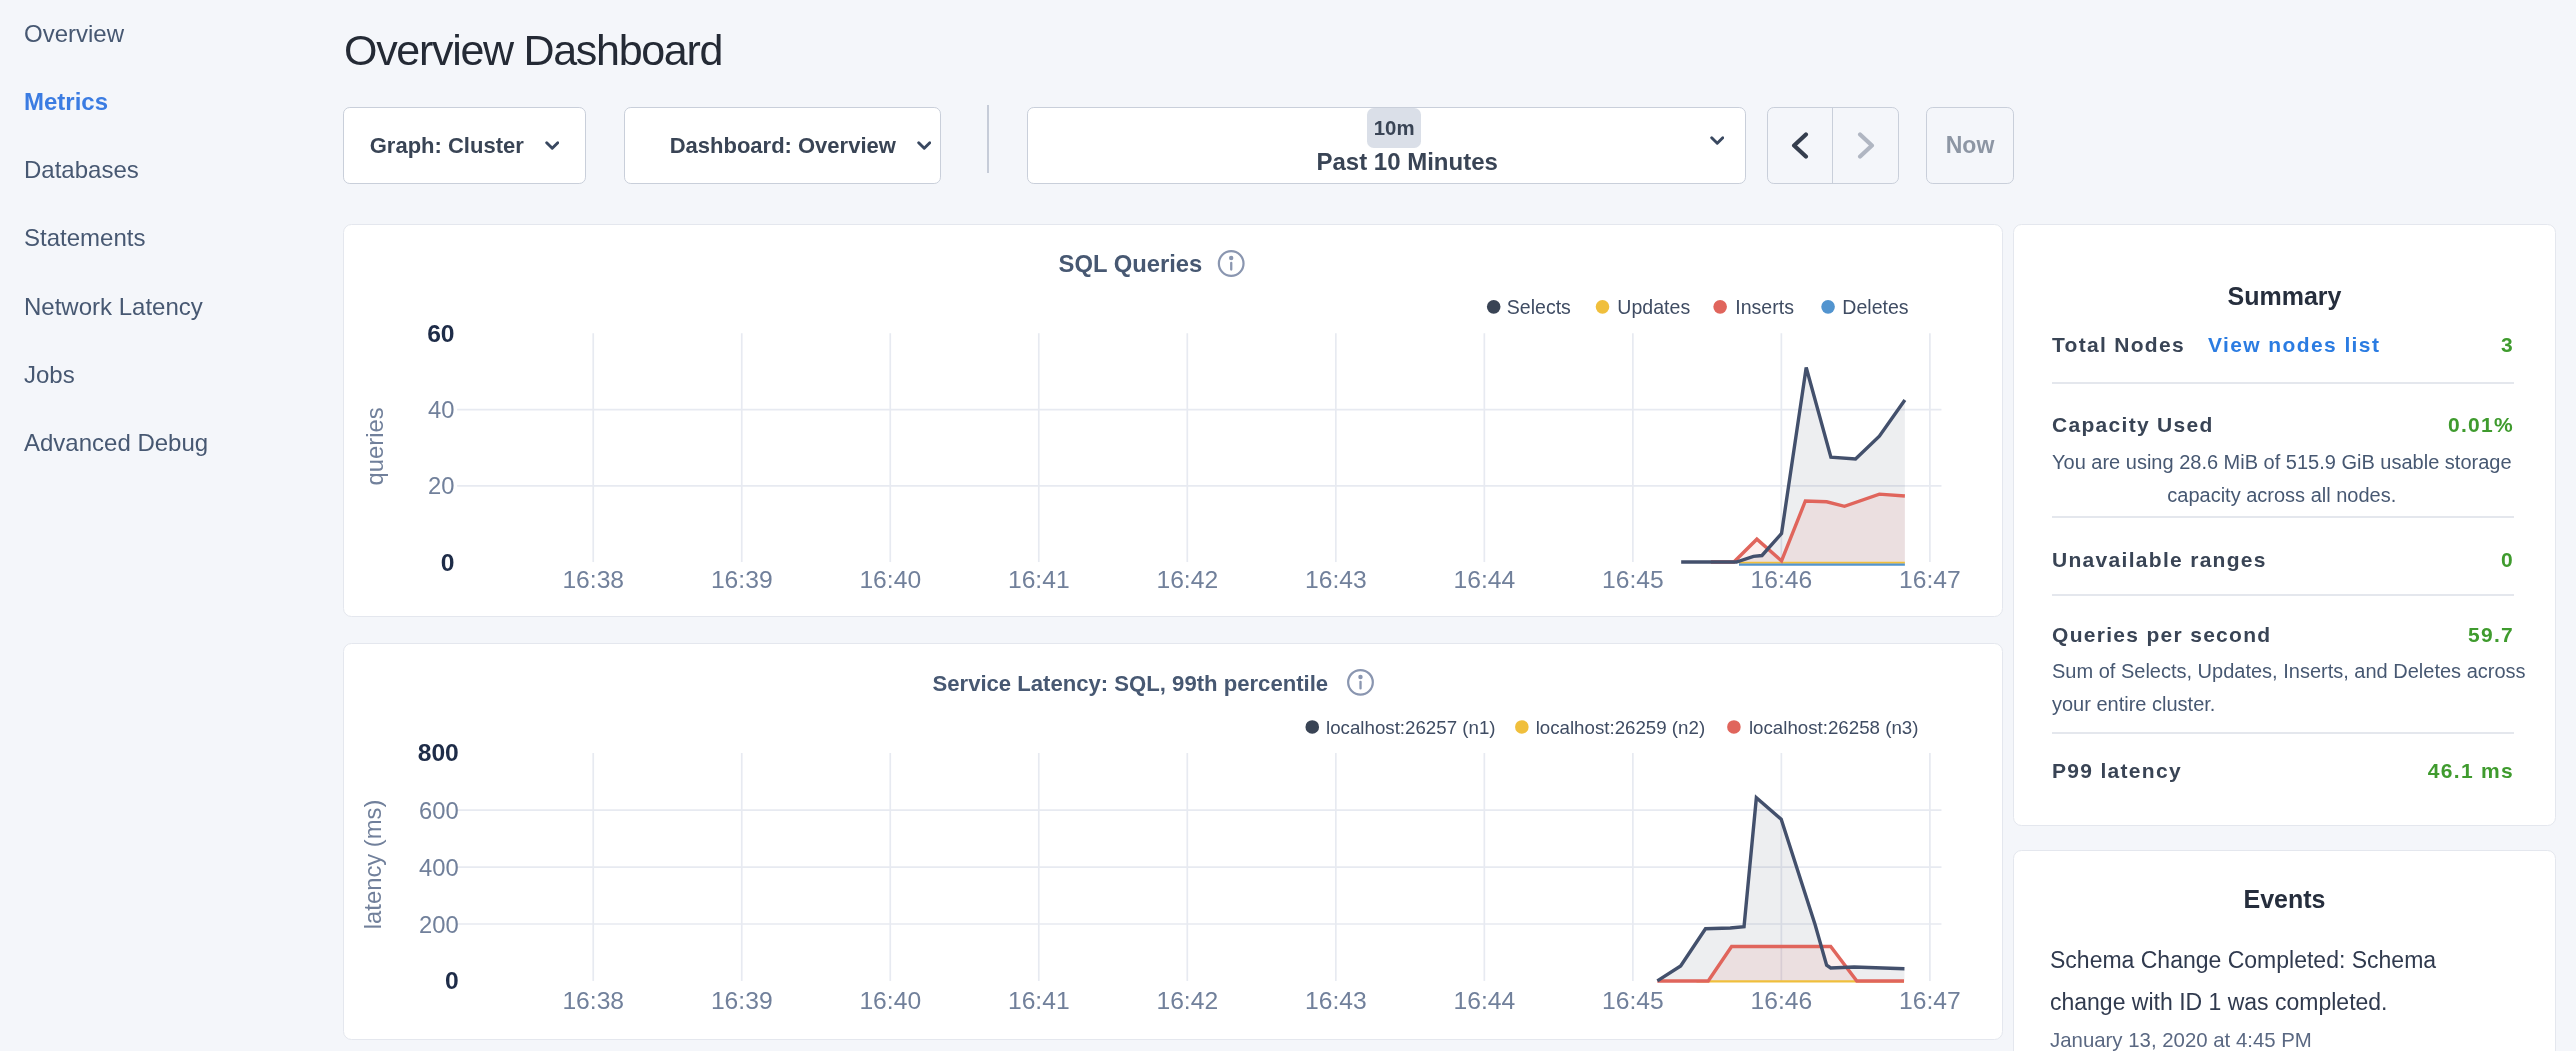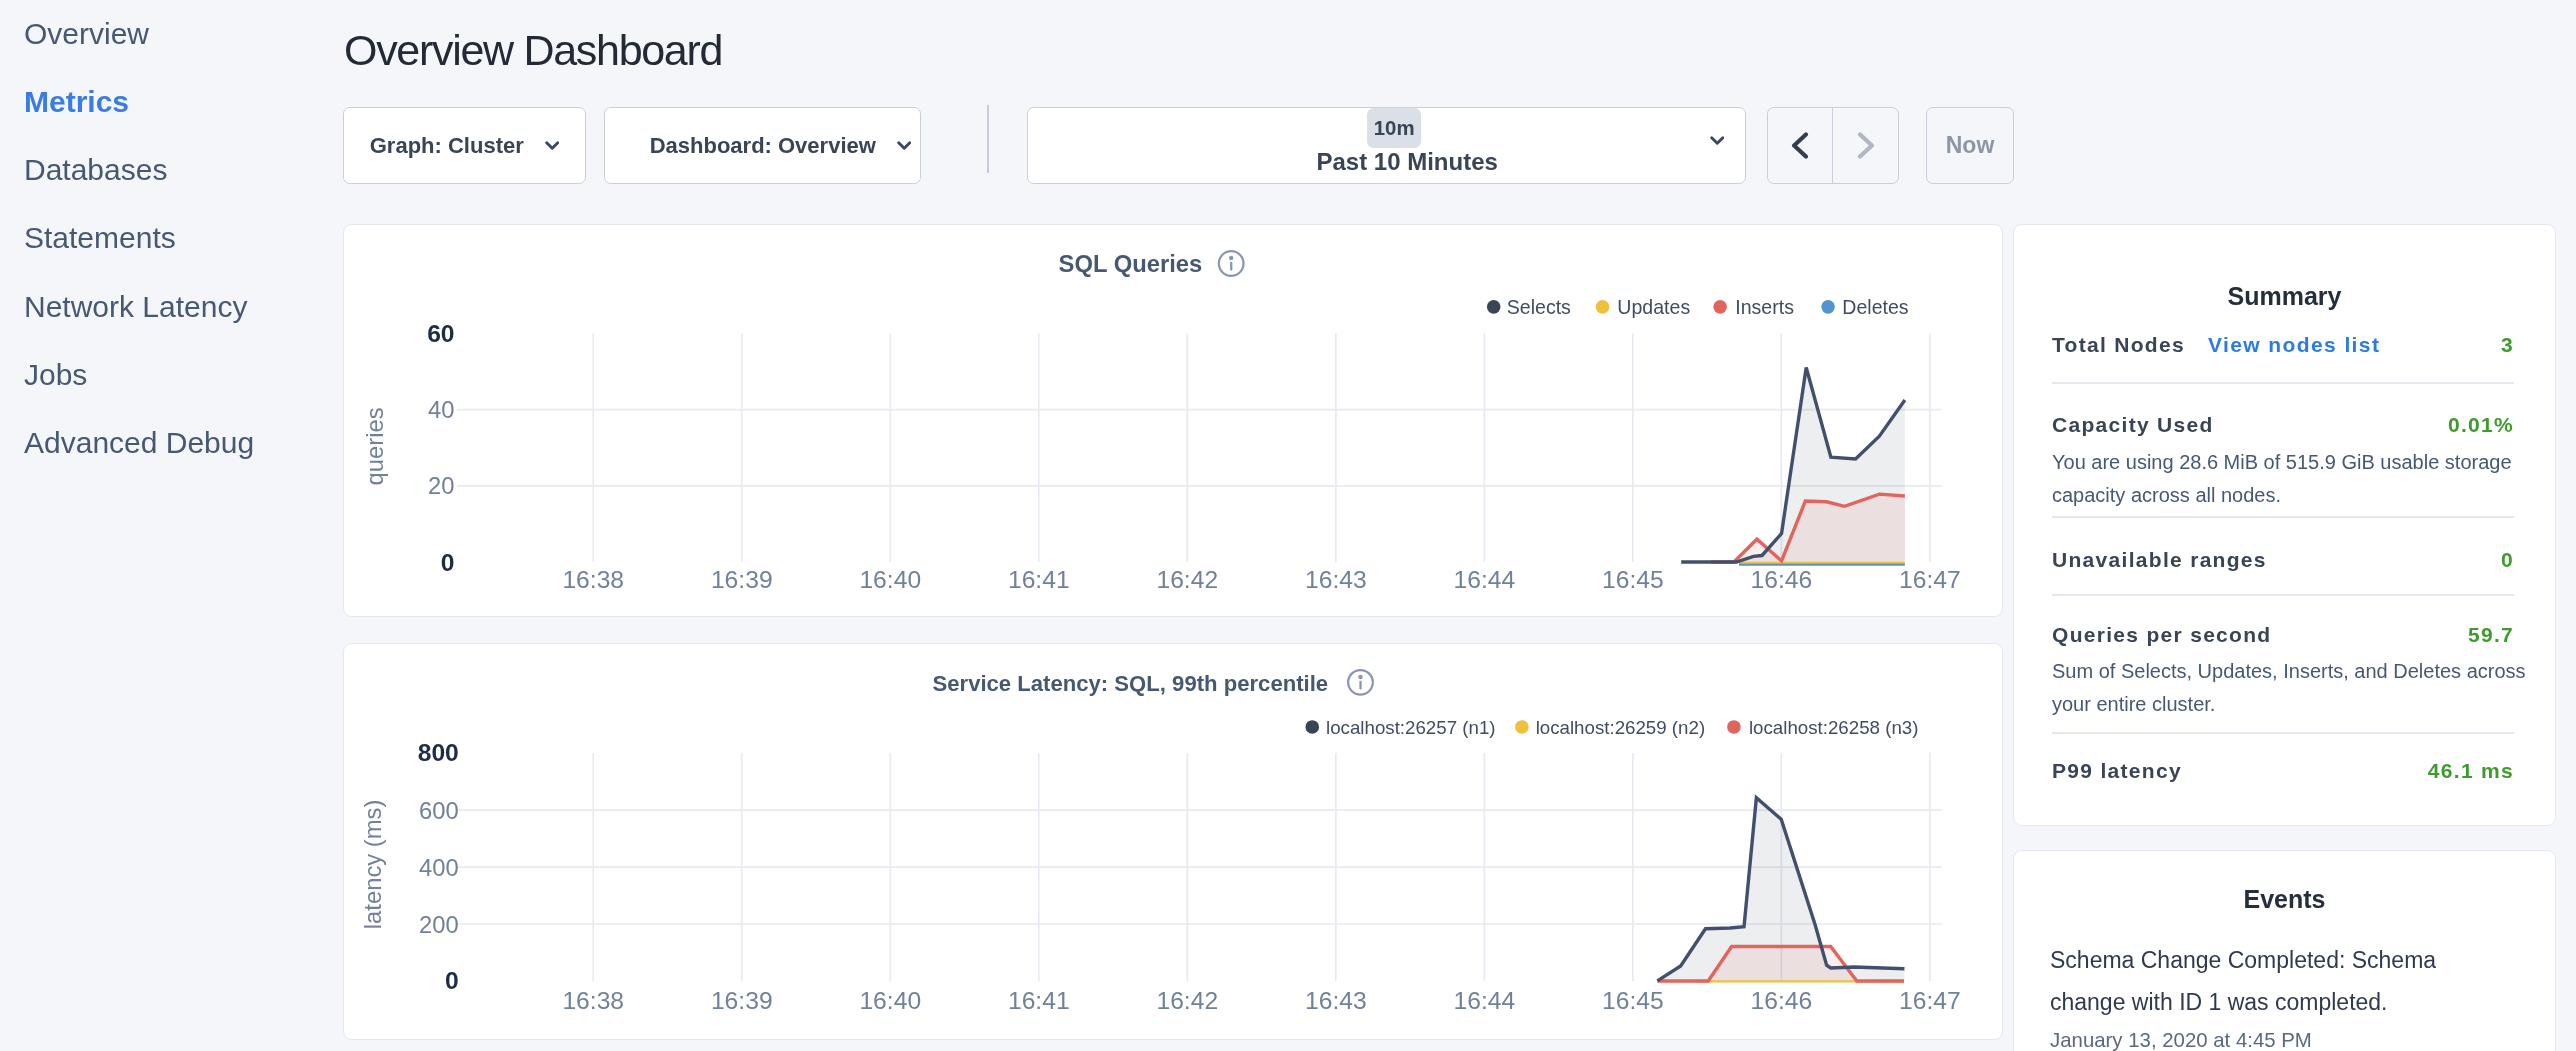--- a/index.html
+++ b/index.html
@@ -1,20 +1,20 @@
 <!DOCTYPE html>
 <html style="font-size:13.6px"><head>
 <meta charset="utf-8">
 <style>
   * { margin:0; padding:0; box-sizing:border-box; }
   html,body { width:2576px; height:1051px; overflow:hidden; }
   body { background:#f4f6fa; font-family:"Liberation Sans", sans-serif; position:relative; }
   .abs { position:absolute; }
   .panel { position:absolute; background:#fff; border:1.7px solid #e4e7ee; border-radius:8.5px; }
-  .navitem { position:absolute; left:24px; font-size:30px; color:#475872; line-height:34px; }
+  .navitem { position:absolute; left:24px; font-size:24px; color:#475872; line-height:34px; }
   .ctrl { position:absolute; top:107px; height:77px; background:#fff; border:1.7px solid #c9cfda; border-radius:6.8px; display:flex; align-items:center; justify-content:center; }
   .ctrl .txt { font-weight:bold; font-size:22px; color:#394455; }
   .sl { font-size:21px; font-weight:bold; color:#394455; letter-spacing:1.3px; line-height:24px; }
   .sg { left:2052px; width:462px; text-align:right; font-size:21px; font-weight:bold; color:#3f9b2e; letter-spacing:1.3px; line-height:24px; position:absolute; }
   .sd { left:2052px; width:462px; height:1.7px; background:#e4e7ed; position:absolute; }
   .st { left:2052px; font-size:20px; color:#475872; line-height:33px; white-space:nowrap; position:absolute; }
   svg text { font-family:"Liberation Sans", sans-serif; }
 </style>
 </head>
 <body>
@@ -28,21 +28,21 @@
 <div class="navitem" style="top:426px;">Advanced Debug</div>
 
 <div class="abs" style="left:344px; top:25.5px; font-size:43px; letter-spacing:-1.3px; color:#242a35; line-height:48px;">Overview Dashboard</div>
 
 <div class="ctrl" style="left:343px; width:243px; gap:21px;">
   <span class="txt">Graph: Cluster</span>
   <svg width="14.5" height="9.4" viewBox="0 0 17 11">
       <polyline points="2,2 8.5,8.5 15,2" fill="none" stroke="#394860" stroke-width="3.4" stroke-linecap="round" stroke-linejoin="round"></polyline>
     </svg>
 </div>
-<div class="ctrl" style="left:604px; width:317px; gap:21px;padding-left:36px;">
+<div class="ctrl" style="left:624px; width:317px; gap:21px;padding-left:36px;">
   <span class="txt">Dashboard: Overview</span>
   <svg width="14.5" height="9.4" viewBox="0 0 17 11">
       <polyline points="2,2 8.5,8.5 15,2" fill="none" stroke="#394860" stroke-width="3.4" stroke-linecap="round" stroke-linejoin="round"></polyline>
     </svg>
 </div>
 <div class="abs" style="left:987px; top:105px; width:1.7px; height:68px; background:#c6ccd8;"></div>
 <div class="ctrl" style="left:1027px; width:719px; justify-content:flex-start; padding-left:15.3px;flex-direction:column;">
   <span style="background:#dadfe8; border-radius:6.8px; width:54px; height:40px; display:inline-flex; align-items:center; justify-content:center; font-weight:bold; font-size:20.4px; color:#394455;">10m</span>
   <span class="txt" style="margin-left:26px; font-size:24px;">Past 10 Minutes</span>
   <svg width="14.5" height="9.4" viewBox="0 0 17 11" style="position:absolute; right:21px; top:28px;">
@@ -197,21 +197,21 @@
 </div>
 
 <div class="panel" style="left:2013px; top:224px; width:543px; height:602px;"></div>
 <div class="abs" style="left:2013px; top:253px; width:543px; text-align:center; font-size:25px; font-weight:bold; color:#262e3d;margin-top:29px;">Summary</div>
 <div class="abs sl" style="left:2052px; top:333px;">Total Nodes</div>
 <div class="abs" style="left:2208px; top:333px; font-size:21px; font-weight:bold; color:#2b7ce2; letter-spacing:1.4px; line-height:24px;">View nodes list</div>
 <div class="abs sg" style="top:333px;">3</div>
 <div class="abs sd" style="top:382px;"></div>
 <div class="abs sl" style="left:2052px; top:413px;">Capacity Used</div>
 <div class="abs sg" style="top:413px;">0.01%</div>
-<div class="abs st" style="top:446px;">You are using 28.6 MiB of 515.9 GiB usable storage<br>capacity across all nodes.</div>
+<div class="abs st" style="top:446px;text-align:center;">You are using 28.6 MiB of 515.9 GiB usable storage<br>capacity across all nodes.</div>
 <div class="abs sd" style="top:516px;"></div>
 <div class="abs sl" style="left:2052px; top:548px;">Unavailable ranges</div>
 <div class="abs sg" style="top:548px;">0</div>
 <div class="abs sd" style="top:594px;"></div>
 <div class="abs sl" style="left:2052px; top:623px;">Queries per second</div>
 <div class="abs sg" style="top:623px;">59.7</div>
 <div class="abs st" style="top:655px;">Sum of Selects, Updates, Inserts, and Deletes across<br>your entire cluster.</div>
 <div class="abs sd" style="top:732px;"></div>
 <div class="abs sl" style="left:2052px; top:759px;">P99 latency</div>
 <div class="abs sg" style="top:759px;">46.1 ms</div>

